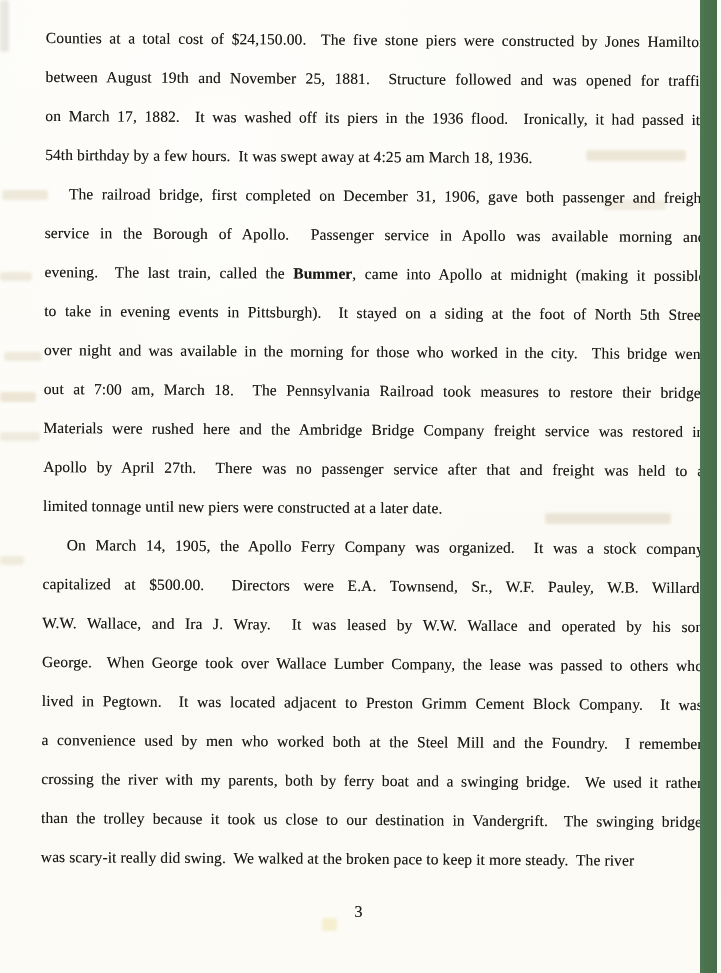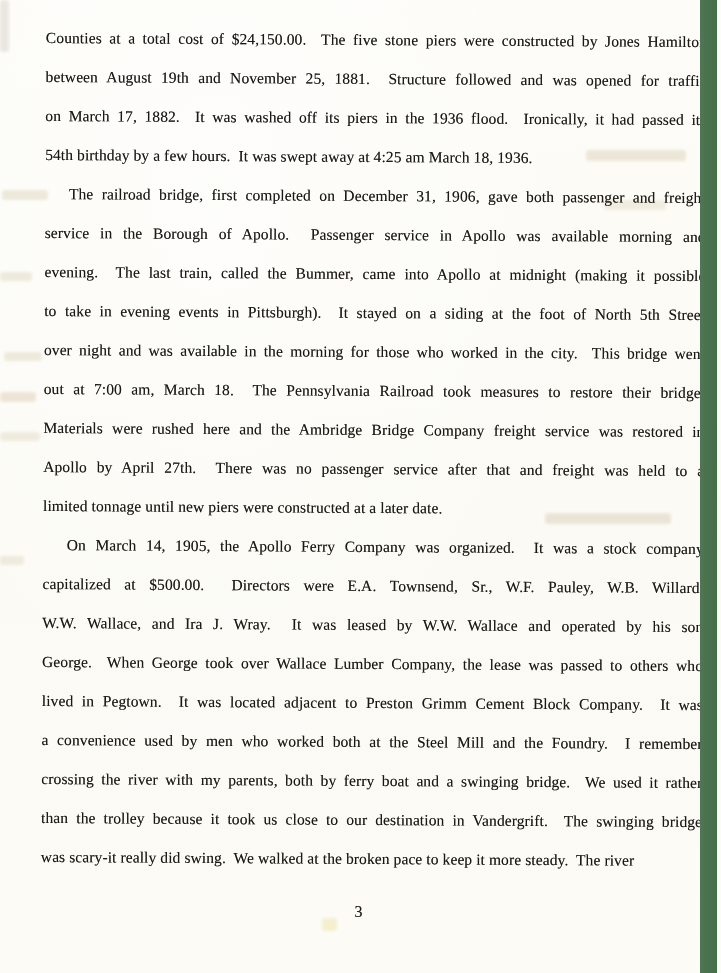--- a/index.html
+++ b/index.html
@@ -29,21 +29,21 @@
     height: 39px; line-height: 39px;
     font-size: 15.5px;
     letter-spacing: 0.1px;
     text-align: justify;
     text-align-last: justify;
     white-space: pre-wrap;
     text-shadow: 0 0 0.5px rgba(25, 22, 16, 0.55);
   }
   .line.end { text-align-last: left; }
   .line.indent { text-indent: 24px; }
-  .bold { font-weight: normal; }
+  .bold { font-weight: bold; }
   .page-number-row {
     position: absolute; top: 903px; left: 0; width: 717px;
     text-align: center;
     font-size: 16px; color: #242019;
     z-index: 2;
     text-shadow: 0 0 0.5px rgba(25, 22, 16, 0.5);
   }
   .scan-strip {
     position: absolute; left: 700px; top: 0; width: 17px; height: 973px;
     background: linear-gradient(90deg, #517756 0%, #4a734d 30%, #466e4a 100%);

